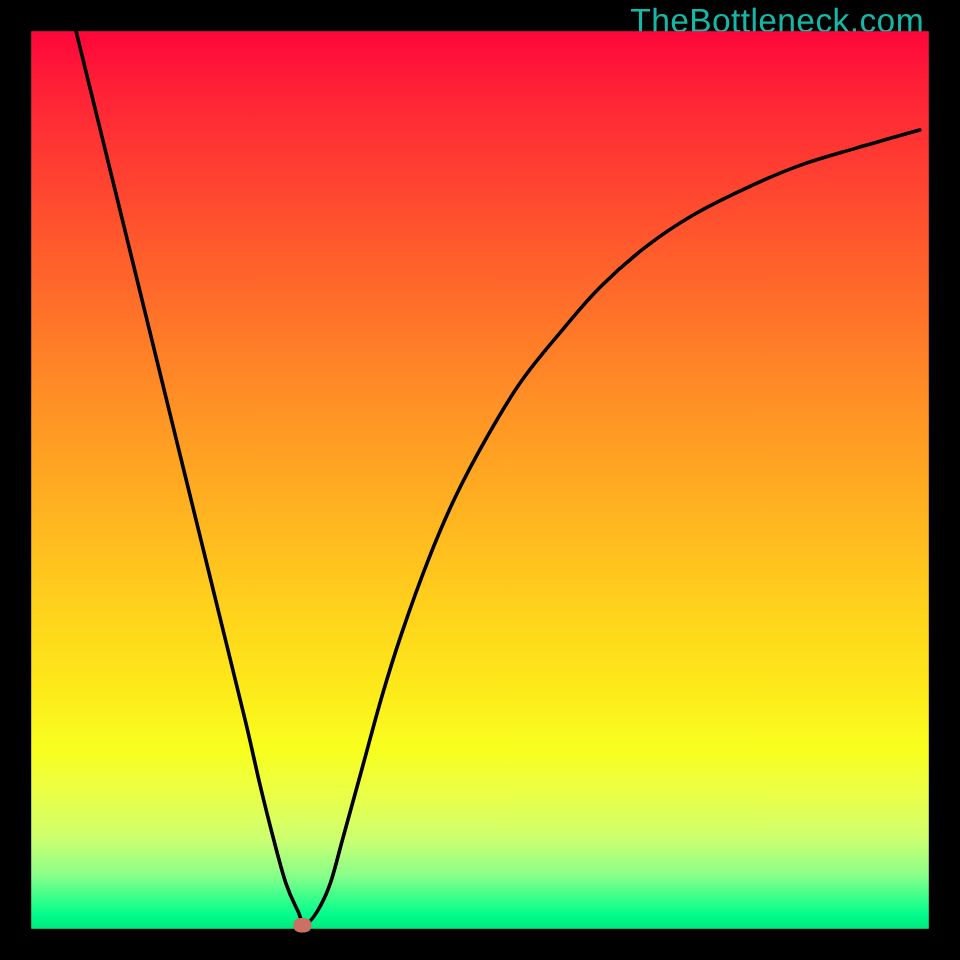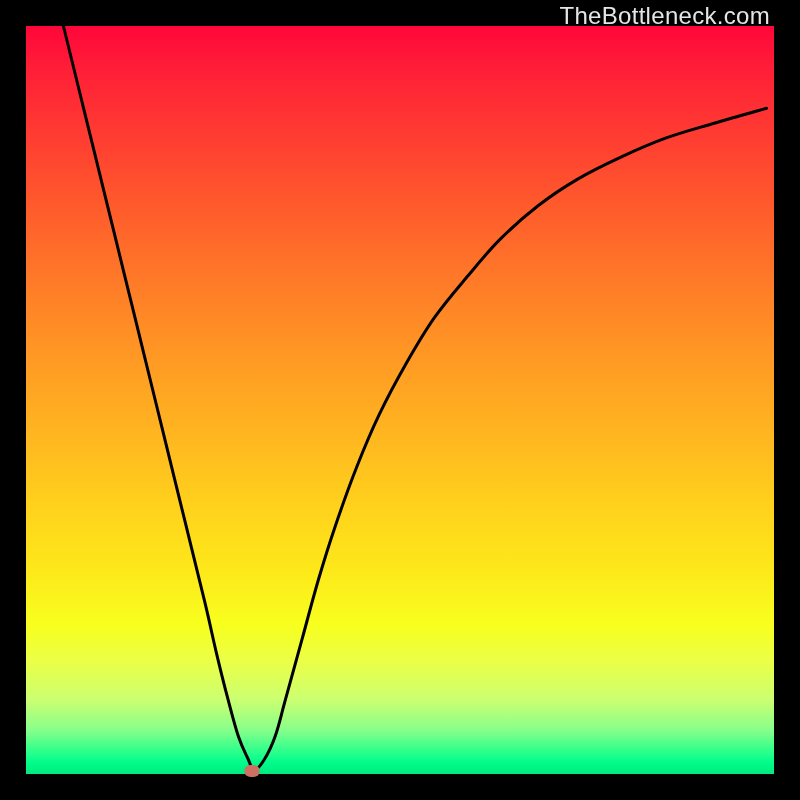--- a/index.html
+++ b/index.html
@@ -40,22 +40,22 @@
       #8aff8a 94%,
       #2cff8b 97%,
       #00fc8b 98.5%,
       #00e97f 100%
     );
   }
   .watermark {
     position: absolute;
     top: 2px;
     right: 30px;
-    color: #e5e5e5;
-    font-size: 24px;
+    color: #14b8a6;
+    font-size: 28px;
     letter-spacing: 0.3px;
     font-weight: 500;
     user-select: none;
   }
   svg.curve {
     position: absolute;
     left: 0;
     top: 0;
     width: 748px;
     height: 748px;

